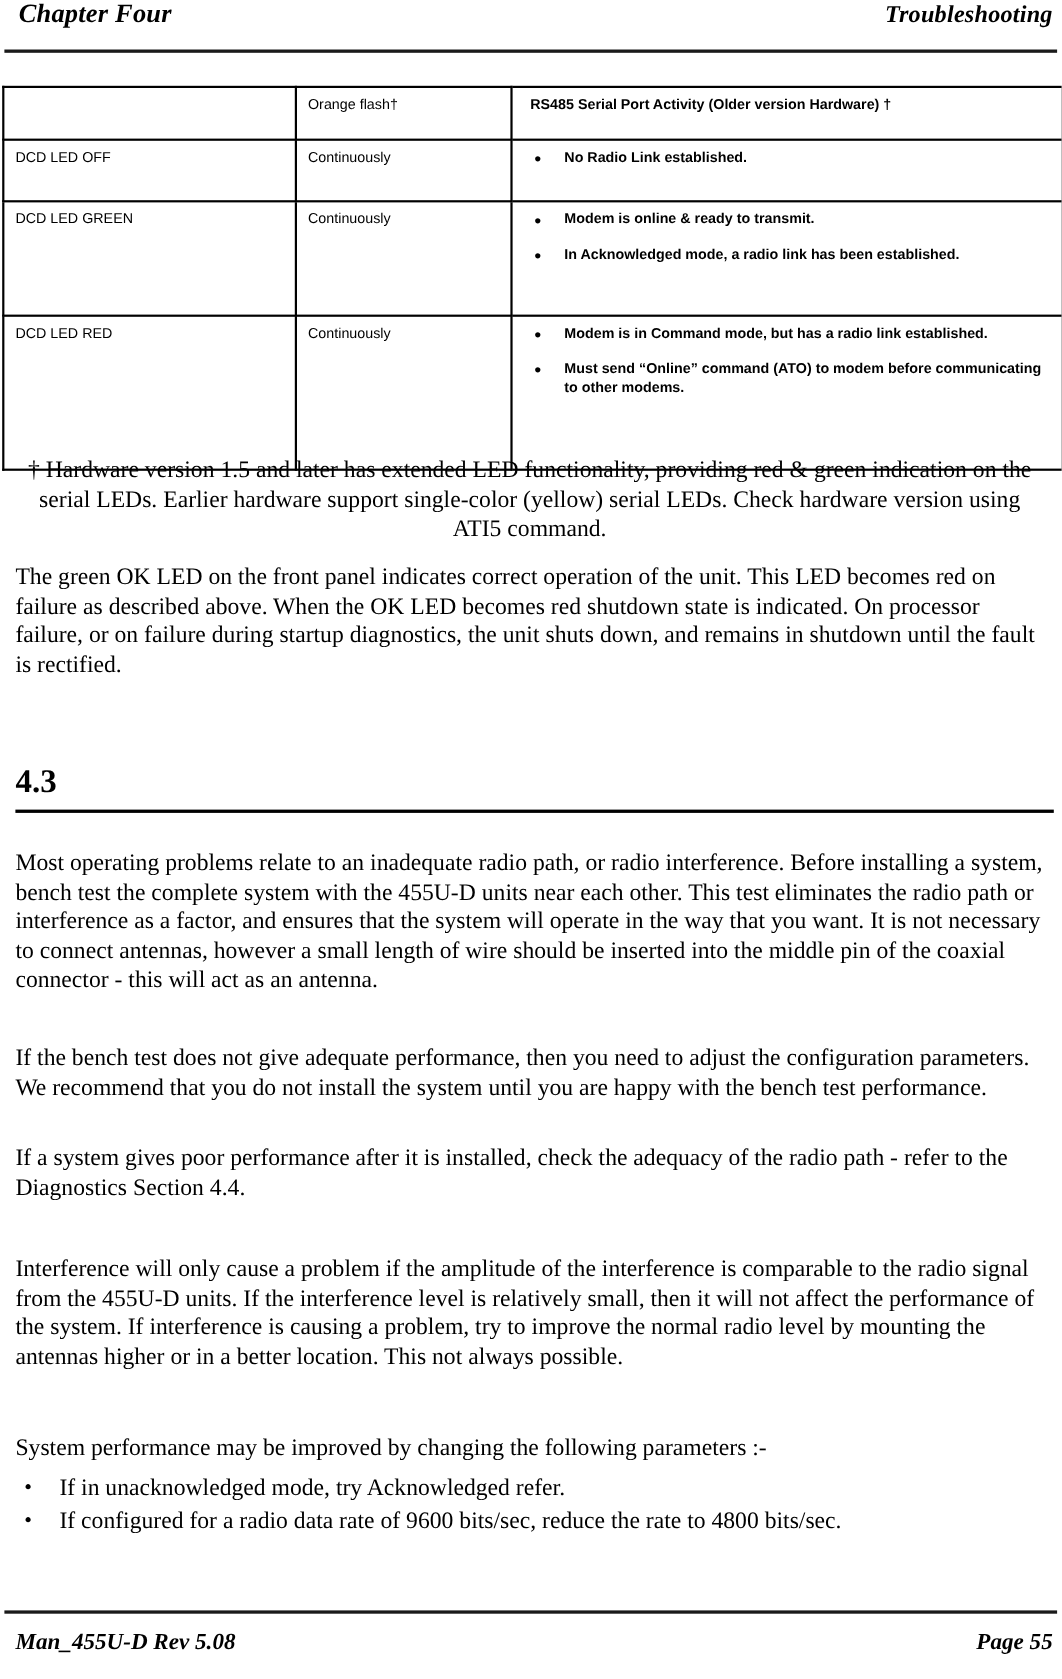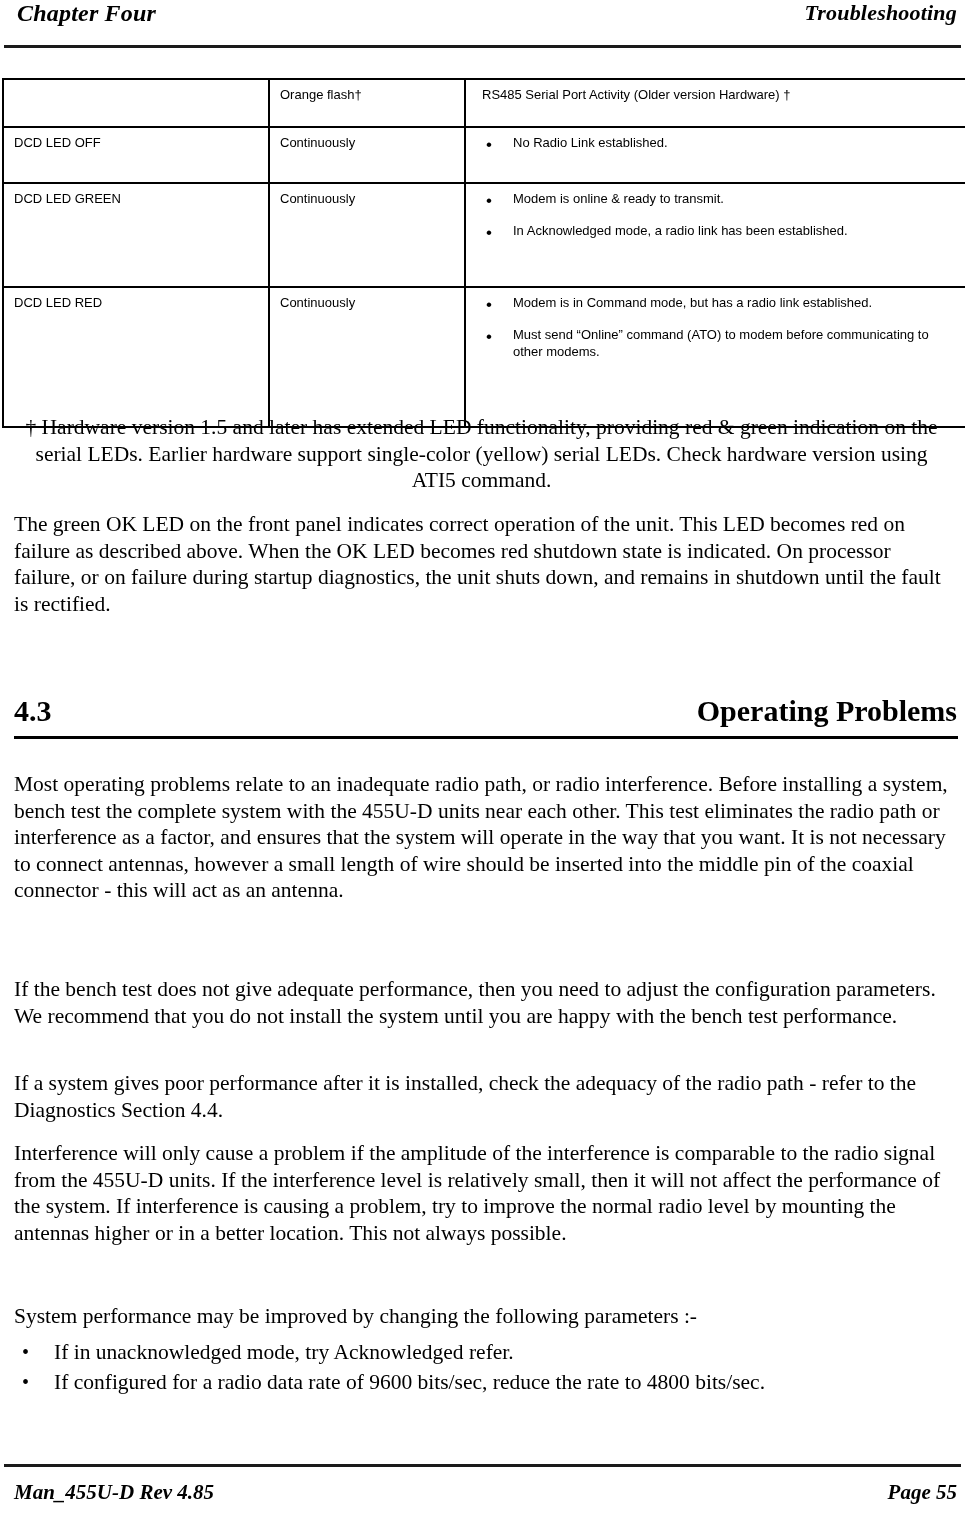--- a/index.html
+++ b/index.html
@@ -66,21 +66,21 @@
     font-size: 13px;
     line-height: 1.25;
   }
   .led-table td {
     border: 2px solid #000000;
     vertical-align: top;
     padding: 7px 8px 9px 10px;
   }
   .led-table td.c1 { width: 246px; margin-top: 44px; }
   .led-table td.c2 { width: 176px; }
-  .led-table td.c3 { padding-left: 16px; }
+  .led-table td.c3 { padding-left: 16px; font-weight: bold; }
   .led-table ul {
     margin: 0;
     padding: 0;
     list-style: none;
   }
   .led-table li {
     position: relative;
     padding-left: 31px;
     margin: 0 0 16px 0;
   }
@@ -100,22 +100,22 @@
   
   .body-p {
     position: absolute;
     font-size: 21.5px;
     line-height: 26.6px;
     text-align: left;
   }
   .p-footnote { left: 14px; top: 414px;  width: 935px; text-align: center; }
   .p-ok       { left: 14px; top: 511px;  width: 940px; }
   .p-most     { left: 14px; top: 771px;  width: 938px; }
-  .p-bench    { left: 14px; top: 976px;  width: 940px; }
-  .p-poor     { left: 14px; top: 1070px; width: 938px; }
+  .p-bench    { left: 14px; top: 948px;  width: 940px; }
+  .p-poor     { left: 14px; top: 1039px; width: 938px; }
   .p-interf   { left: 14px; top: 1140px; width: 940px; }
   .p-sysperf  { left: 14px; top: 1303px; width: 940px; }
 
   
   .sec-head {
     position: absolute;
     left: 14px; top: 692px;
     width: 943px;
     height: 38px;
   }
@@ -242,36 +242,35 @@
       </tr>
     </tbody>
   </table>
 
   <div class="body-p p-footnote">† Hardware version 1.5 and later has extended LED functionality, providing red &amp; green indication on the serial LEDs. Earlier hardware support single-color (yellow) serial LEDs. Check hardware version using ATI5 command.</div>
 
   <div class="body-p p-ok">The green OK LED on the front panel indicates correct operation of the unit. This LED becomes red on failure as described above. When the OK LED becomes red shutdown state is indicated. On processor failure, or on failure during startup diagnostics, the unit shuts down, and remains in shutdown until the fault is rectified.</div>
 
   <div class="sec-head">
     <span class="sec-num">4.3</span>
-    <span class="sec-title">Operating Problems</span>
   </div>
   <div class="sec-rule"></div>
 
   <div class="body-p p-most">Most operating problems relate to an inadequate radio path, or radio interference.  Before installing a system,  bench test the complete system with the 455U-D units near each other.  This test eliminates the radio path or interference as a factor, and ensures that the system will operate in the way that you want.  It is not necessary to connect antennas, however a small length of wire should be inserted into the middle pin of the coaxial connector - this will act as an antenna.</div>
 
   <div class="body-p p-bench">If the bench test does not give adequate performance, then you need to adjust the configuration parameters.  We recommend that you do not install the system until you are happy with the bench test performance.</div>
 
   <div class="body-p p-poor">If a system gives poor performance after it is installed, check the adequacy of the radio path - refer to the Diagnostics Section 4.4.</div>
 
   <div class="body-p p-interf">Interference will only cause a problem if the amplitude of the interference is comparable to the radio signal from the 455U-D units.  If the interference level is relatively small, then it will not affect the performance of the system.  If interference is causing a problem, try to improve the normal radio level by mounting the antennas higher or in a better location.  This not always possible.</div>
 
   <div class="body-p p-sysperf">System performance may be improved by changing the following parameters :-</div>
 
   <ul class="bullets">
     <li>If in unacknowledged mode, try Acknowledged refer.</li>
     <li>If configured for a radio data rate of 9600 bits/sec, reduce the rate to 4800 bits/sec.</li>
   </ul>
 
   <div class="foot-rule"></div>
-  <div class="foot-left">Man_455U-D   Rev 4.85</div>
+  <div class="foot-left">Man_455U-D   Rev 5.08</div>
   <div class="foot-right">Page 55</div>
 
 </div>
 
 </body></html>

